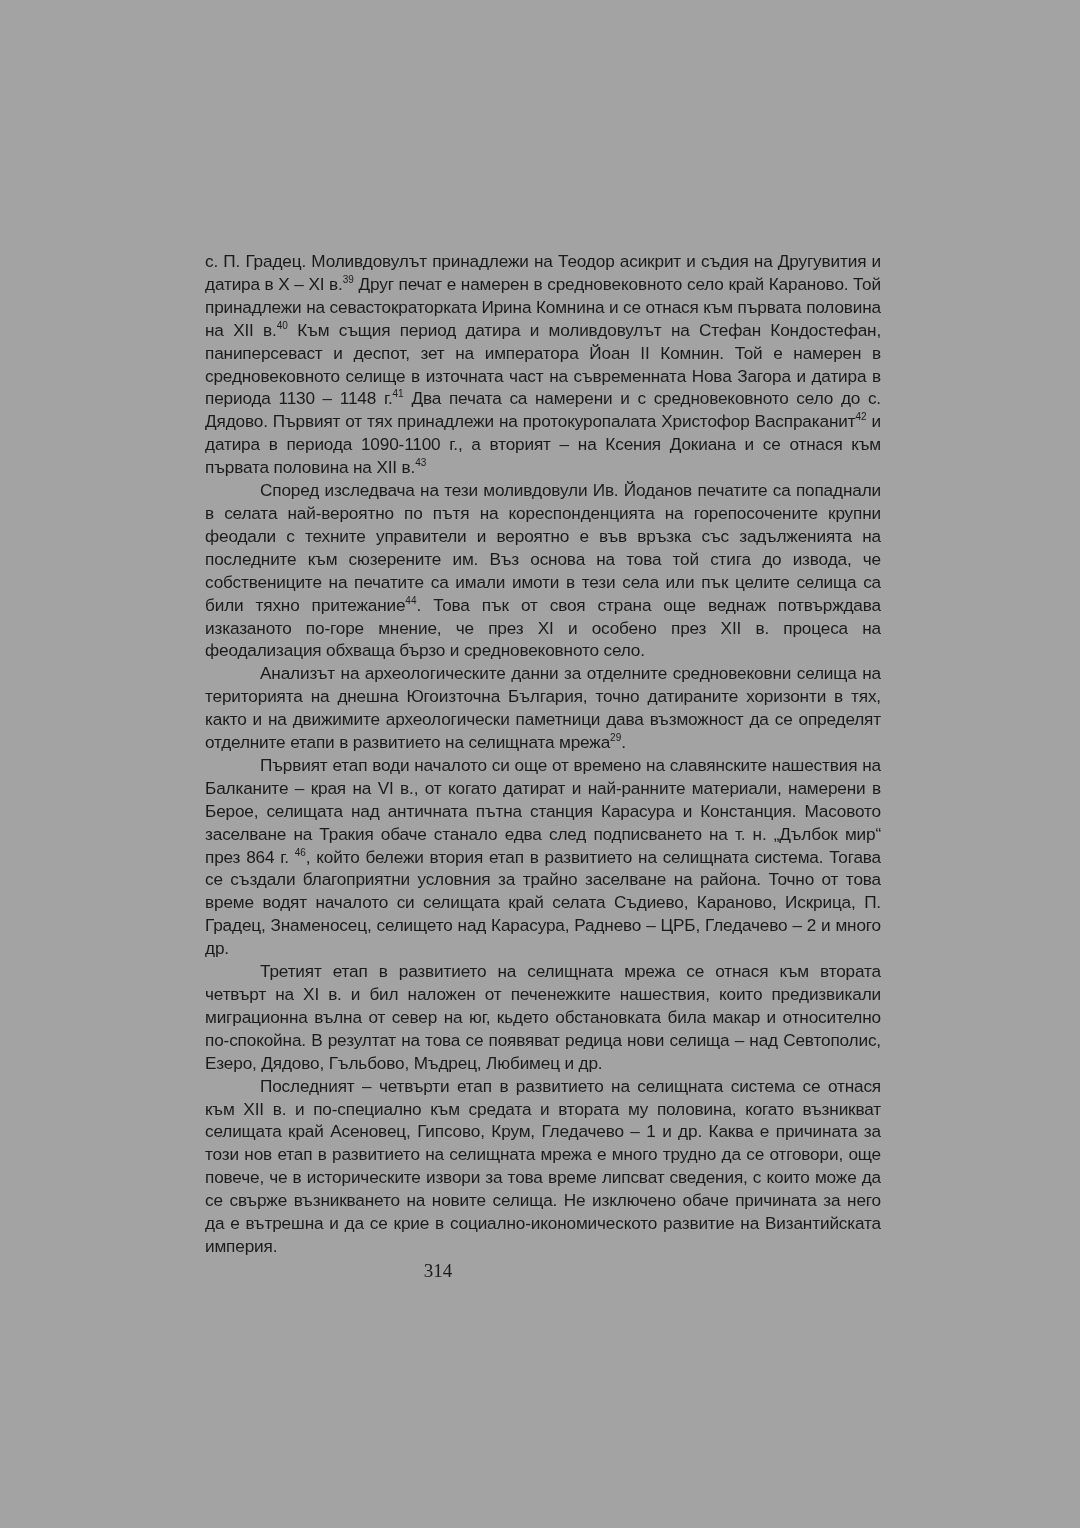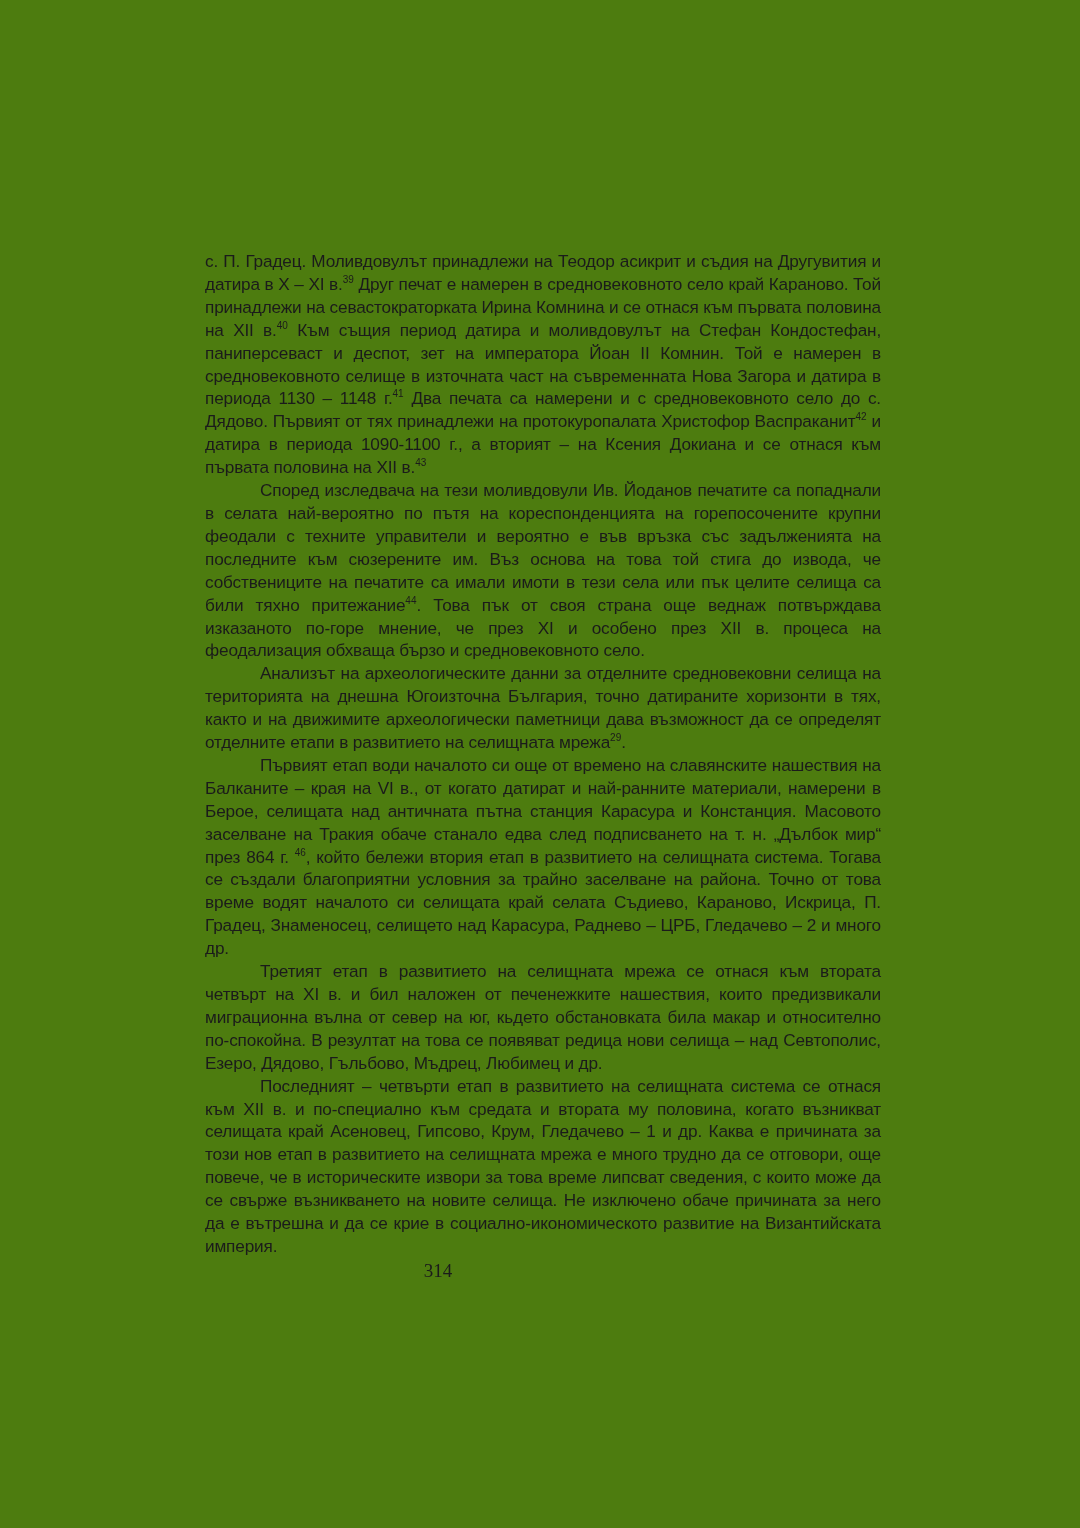--- a/index.html
+++ b/index.html
@@ -4,21 +4,21 @@
 <style>
   html, body {
     margin: 0;
     padding: 0;
     background: #ffffff;
   }
   .page {
     position: relative;
     width: 1080px;
     height: 1528px;
-    background: #4d7c0f;
+    background: #a3a3a3;
     font-family: "Liberation Sans", sans-serif;
     color: #1b1b1b;
   }
   .text-block {
     position: absolute;
     left: 205px;
     top: 250px;
     width: 676px;
     font-size: 17.2px;
     line-height: 22.9px;

